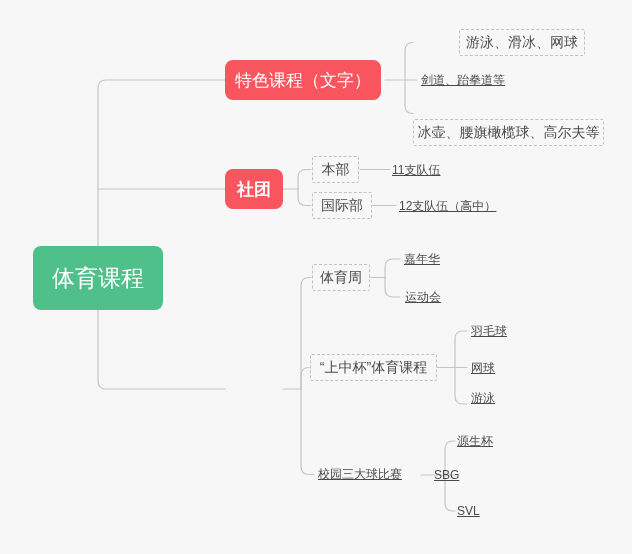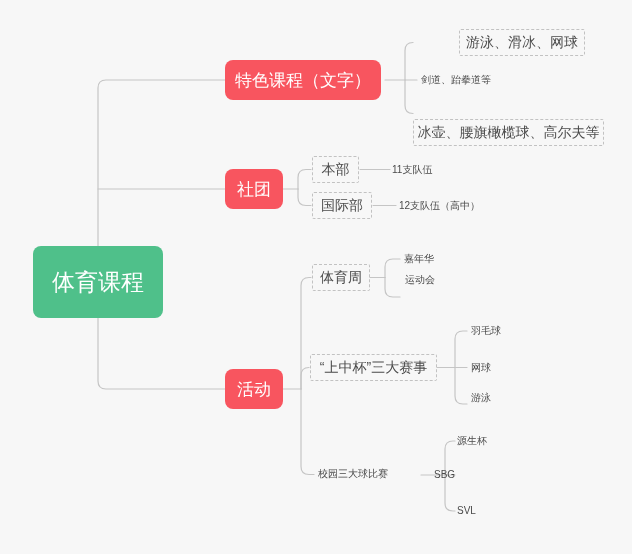--- a/index.html
+++ b/index.html
@@ -7,48 +7,48 @@
     position:relative;width:632px;height:554px;
     background:#F7F7F7;overflow:hidden;
     font-family:"Liberation Sans",sans-serif;
   }
   .connectors{position:absolute;left:0;top:0;z-index:1;}
   .node{
     position:absolute;display:flex;align-items:center;justify-content:center;
     white-space:nowrap;box-sizing:border-box;z-index:2;
   }
   .root{
-    left:33px;top:246px;width:130px;height:72px;
+    left:33px;top:246px;width:130px;height:64px;
     background:#4FC08A;border-radius:8px;color:#FFFFFF;font-size:23px;
   }
   .branch{
     height:40px;background:#F8555F;border-radius:8px;color:#FFFFFF;font-size:17px;
   }
   .b0{left:225px;top:60px;width:156px;}
-  .b1{left:225px;top:169px;width:58px;}
+  .b1{left:225px;top:169px;width:58px;font-weight:bold;}
   .b2{left:225px;top:369px;width:58px;}
   .dashedbox{
     border:1px dashed #C2C2C2;border-radius:2px;color:#4A4A4A;font-size:14px;
     height:27px;padding:0 6px;
   }
   .d-swim{left:413px;top:29px;width:126px;margin-left:46px;}
   .d-curl{left:413px;top:100px;width:191px;margin-top:19px;}
   .d-benbu{left:312px;top:156px;width:47px;}
   .d-intl{left:312px;top:192px;width:60px;}
   .d-week{left:312px;top:264px;width:58px;}
   .d-cup{left:310px;top:354px;width:127px;}
   .leaf{
-    position:absolute;color:#4A4A4A;font-size:10px;height:20px;line-height:20px;
-    white-space:nowrap;z-index:2;
+    position:absolute;color:#4A4A4A;font-size:12px;height:20px;line-height:20px;
+    white-space:nowrap;z-index:2;text-decoration:underline;
   }
   .t-kendo{left:421px;top:70px;}
   .t-11{left:392px;top:160px;}
   .t-12{left:399px;top:196px;}
   .t-carnival{left:404px;top:249px;}
-  .t-meet{left:405px;top:270px;}
+  .t-meet{left:405px;top:287px;}
   .t-badminton{left:471px;top:321px;}
   .t-tennis{left:471px;top:358px;}
   .t-swim2{left:471px;top:388px;}
   .t-threeball{left:318px;top:464px;}
   .t-yuansheng{left:457px;top:431px;}
   .t-sbg{left:434px;top:465px;}
   .t-svl{left:457px;top:501px;}
 </style>
 </head>
 <body>
@@ -88,36 +88,35 @@
       <path d="M 421 475 H 455"></path>
       <path d="M 455 441 H 453 Q 445 441 445 449 V 475"></path>
       <path d="M 455 511 H 453 Q 445 511 445 503 V 475"></path>
     </g>
   </svg>
 
   <div class="node root">体育课程</div>
 
   <div class="node branch b0">特色课程（文字）</div>
   <div class="node branch b1">社团</div>
-  <div class="node branch b2">活动</div>
 
   <div class="node dashedbox d-swim">游泳、滑冰、网球</div>
   <div class="leaf t-kendo">剑道、跆拳道等</div>
   <div class="node dashedbox d-curl">冰壶、腰旗橄榄球、高尔夫等</div>
 
   <div class="node dashedbox d-benbu">本部</div>
   <div class="leaf t-11">11支队伍</div>
   <div class="node dashedbox d-intl">国际部</div>
   <div class="leaf t-12">12支队伍（高中）</div>
 
   <div class="node dashedbox d-week">体育周</div>
   <div class="leaf t-carnival">嘉年华</div>
   <div class="leaf t-meet">运动会</div>
 
-  <div class="node dashedbox d-cup">“上中杯”三大赛事</div>
+  <div class="node dashedbox d-cup">“上中杯”体育课程</div>
   <div class="leaf t-badminton">羽毛球</div>
   <div class="leaf t-tennis">网球</div>
   <div class="leaf t-swim2">游泳</div>
 
   <div class="leaf t-threeball">校园三大球比赛</div>
   <div class="leaf t-yuansheng">源生杯</div>
   <div class="leaf t-sbg">SBG</div>
   <div class="leaf t-svl">SVL</div>
 
 </div>

